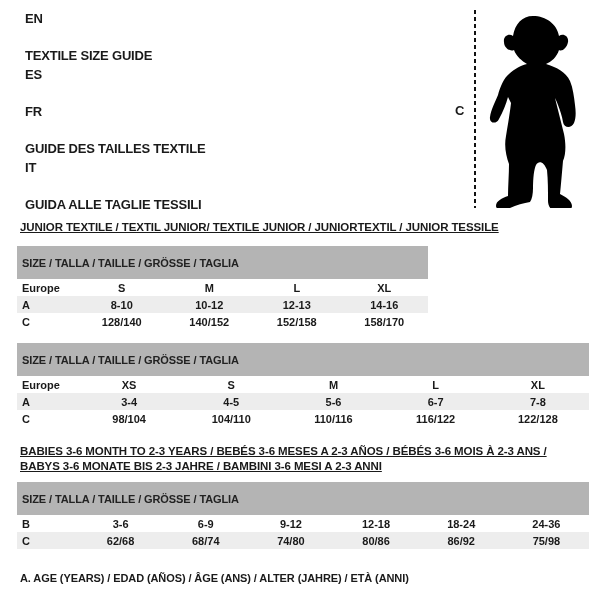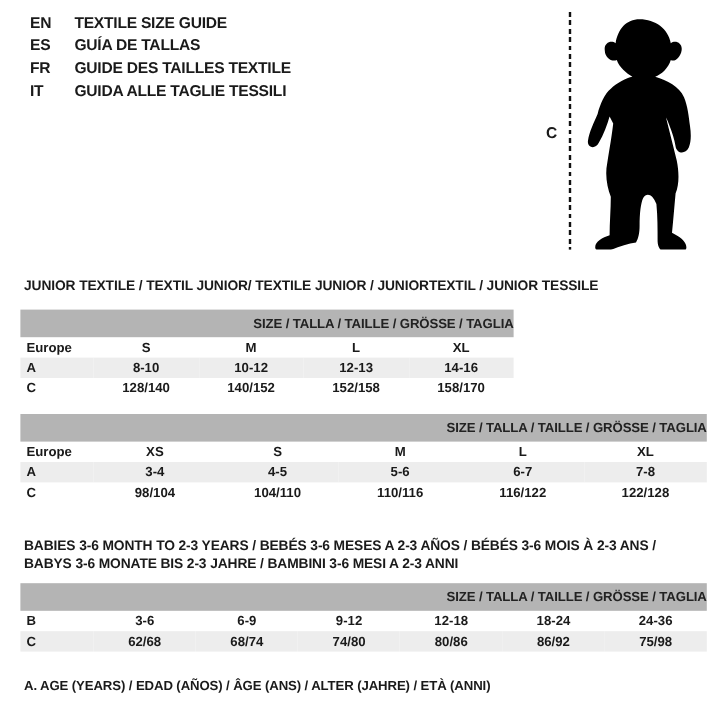--- a/index.html
+++ b/index.html
@@ -10,40 +10,41 @@
     color: #1a1a1a;
     font-family: "Liberation Sans", sans-serif;
     overflow: hidden;
     position: relative;
   }
 
   
   .top { position: relative; height: 213px; }
 
   .langs { position: absolute; left: 25px; top: 9px; }
-  .lang-row { display: flex; font-weight: bold; font-size: 13px; line-height: 19px; letter-spacing: -0.2px; }
+  .lang-row { display: flex; font-weight: bold; font-size: 13px; line-height: 19px; letter-spacing: -0.2px; flex-direction: column; }
   .lang-code { width: 37px; flex: 0 0 37px; }
 
   .dash-line {
     position: absolute; left: 474px; top: 10px;
     width: 2px; height: 198px;
     background: repeating-linear-gradient(to bottom, #111 0px, #111 4px, transparent 4px, transparent 7px);
   }
   .c-label {
     position: absolute; left: 455px; top: 103px;
     font-weight: bold; font-size: 13px;
   }
   .baby-svg { position: absolute; left: 484px; top: 8px; }
 
   
   .section-title {
-    margin: 16px 20px 0 20px;
+    margin: 4px 20px 0 20px;
     font-size: 11.5px; font-weight: bold;
     letter-spacing: -0.1px;
     line-height: 15px;
+    text-decoration: underline;
   }
   .sec-junior .section-title  { padding-top: 3px; }
   .sec-children .section-title{ padding-top: 14px; }
   .sec-babies .section-title  { padding-top: 13px; max-width: 578px; }
 
   table.size {
     border-collapse: collapse;
     margin-left: 17px;
     table-layout: fixed;
     margin-top: 11px;
@@ -52,22 +53,22 @@
   .sec-babies  table.size  { margin-top: 8px; }
 
   table.size.t-junior   { width: 411px; }
   table.size.t-children { width: 572px; }
   table.size.t-babies   { width: 572px; }
 
   th.bar {
     background: #b4b4b4;
     color: #222222;
     font-size: 11px; font-weight: bold;
-    text-align: right;
-    height: 23px;
+    text-align: left;
+    height: 33px;
     padding: 1px 0 1px 5px;
     letter-spacing: -0.1px;
   }
   table.size td {
     font-size: 11px;
     font-weight: bold;
     height: 17px;
     padding: 0;
     text-align: center;
     white-space: nowrap;
@@ -87,21 +88,20 @@
 <body>
 
 <div class="top">
   <div class="langs">
     <div class="lang-row">
       <span class="lang-code">EN</span>
       <span>TEXTILE SIZE GUIDE</span>
     </div>
     <div class="lang-row">
       <span class="lang-code">ES</span>
-      <span>GUÍA DE TALLAS</span>
     </div>
     <div class="lang-row">
       <span class="lang-code">FR</span>
       <span>GUIDE DES TAILLES TEXTILE</span>
     </div>
     <div class="lang-row">
       <span class="lang-code">IT</span>
       <span>GUIDA ALLE TAGLIE TESSILI</span>
     </div>
   </div>

